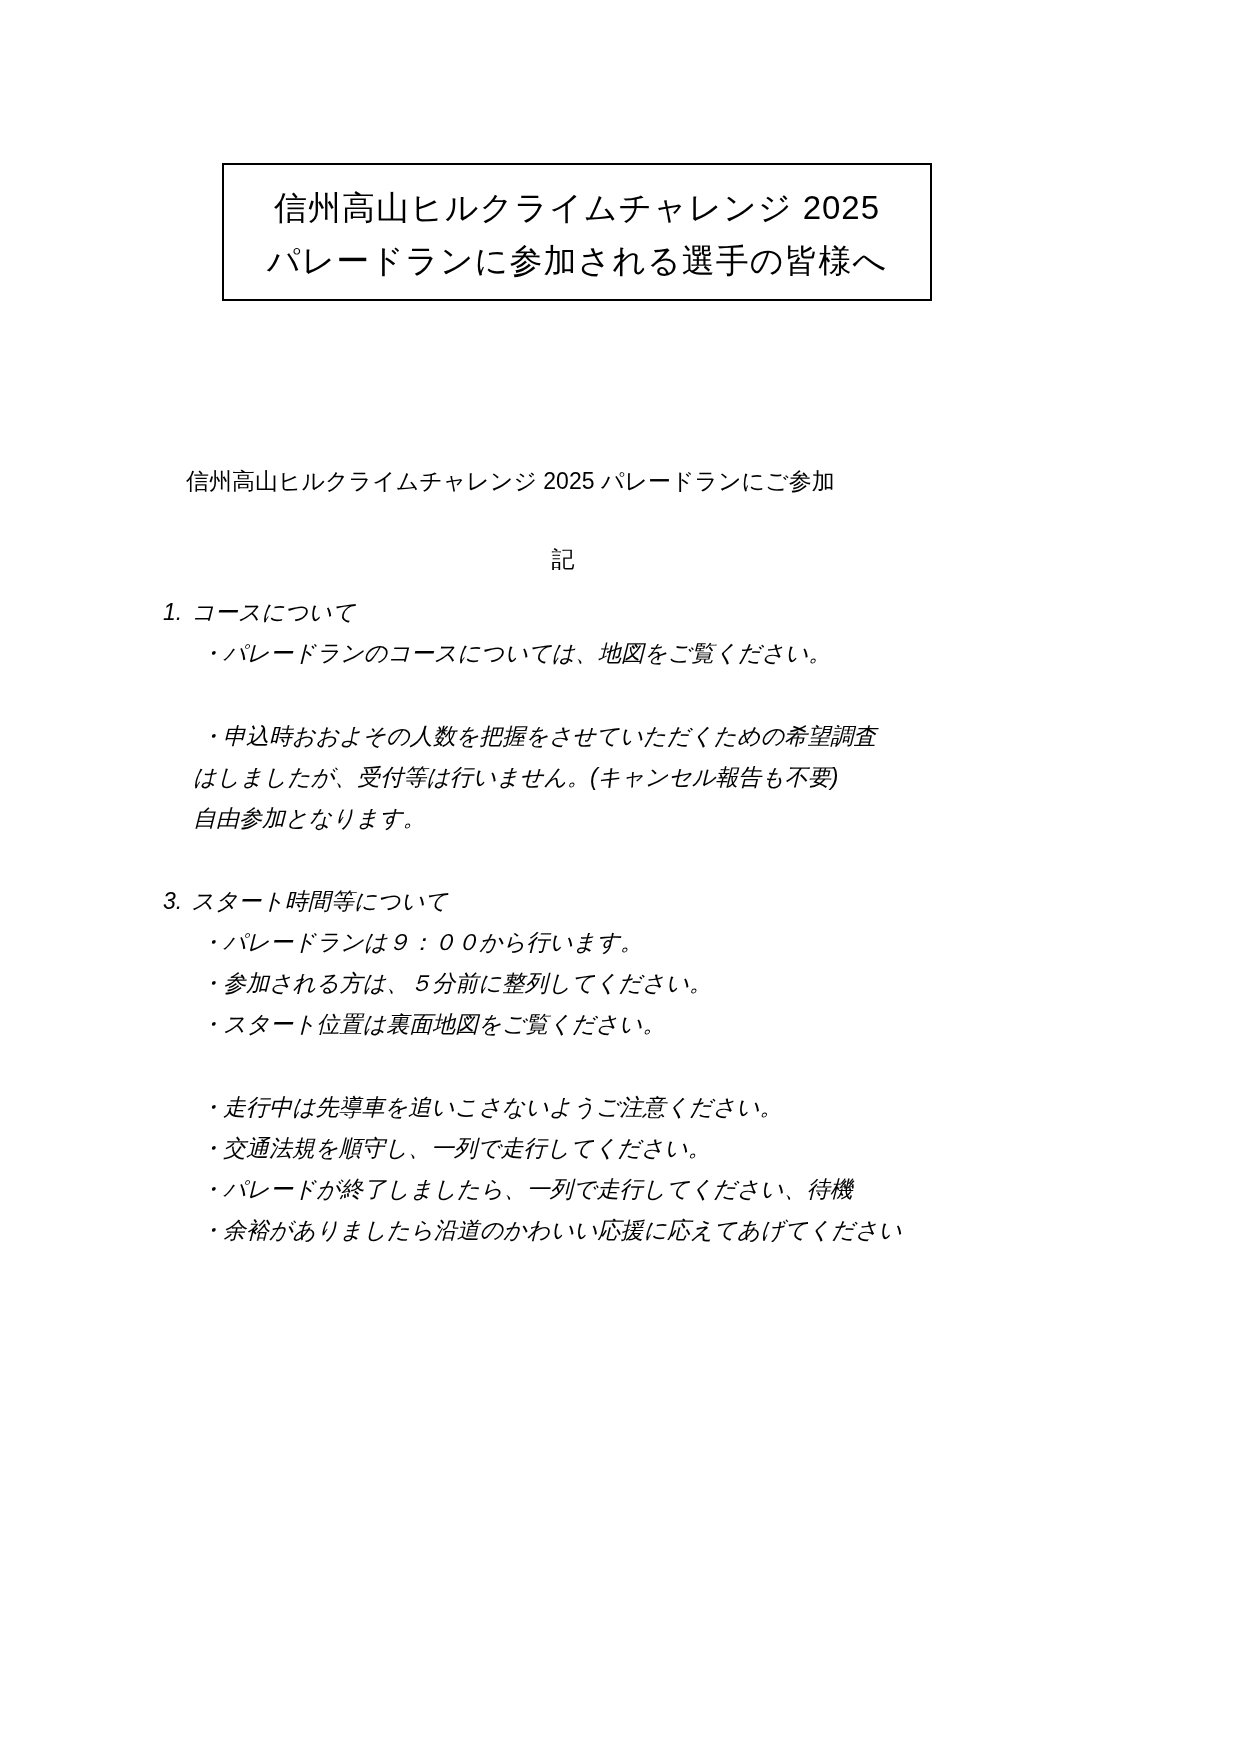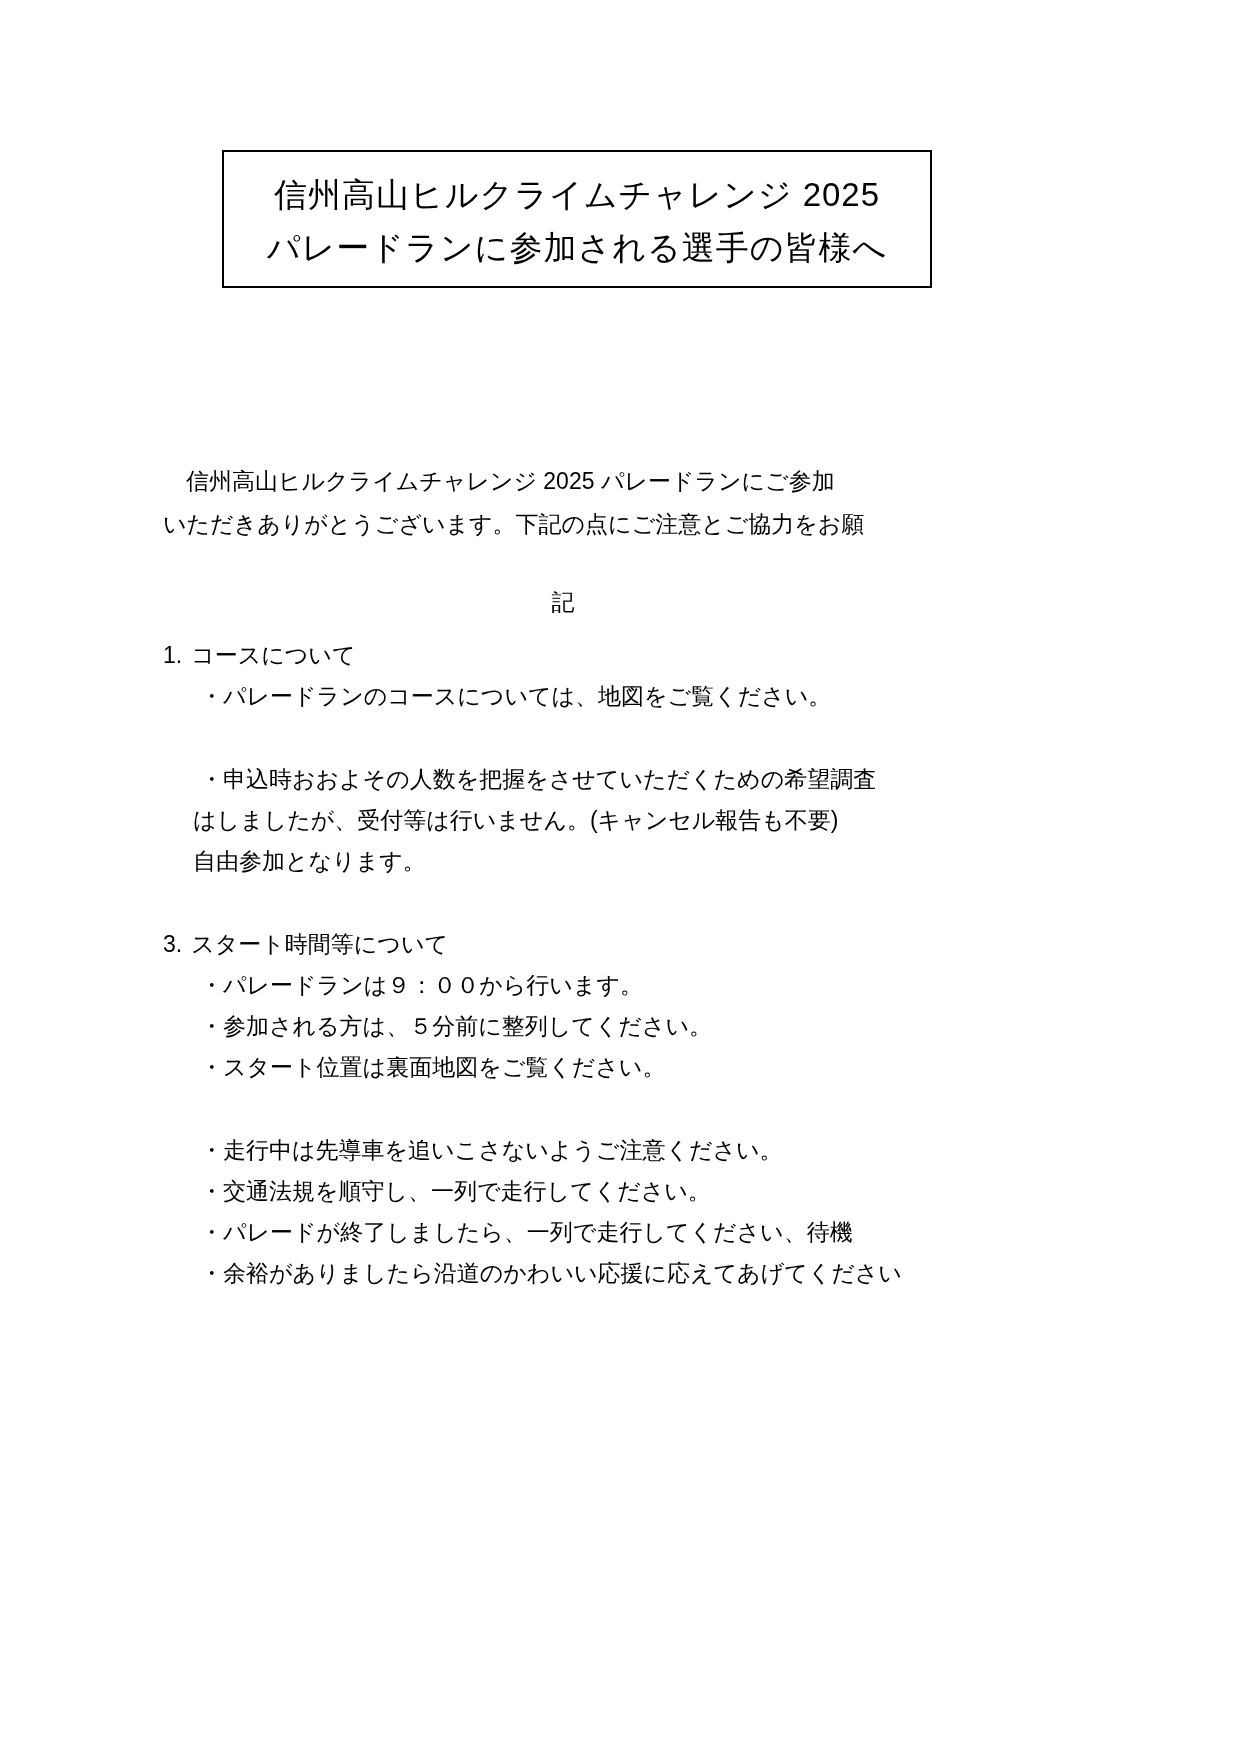--- a/index.html
+++ b/index.html
@@ -15,21 +15,21 @@
     color: #000000;
     font-family: "Liberation Sans", "DejaVu Sans", sans-serif;
   }
   .page {
     position: absolute;
     inset: 0;
   }
   .title-box {
     position: absolute;
     left: 222px;
-    top: 150px;
+    top: 163px;
     width: 710px;
     height: 138px;
     border: 2px solid #000000;
     box-sizing: border-box;
     text-align: center;
     padding-top: 16px;
   }
   .title-line {
     font-size: 33px;
     line-height: 53px;
@@ -48,20 +48,21 @@
     white-space: nowrap;
   }
   .ki {
     margin-top: 36px;
     line-height: 41px;
     text-align: center;
     width: 800px;
   }
   .section {
     margin-top: 42px;
+    font-style: italic;
   }
   .section.first {
     margin-top: 12px;
   }
   .section-heading {
     line-height: 41px;
     white-space: nowrap;
   }
   .section-number {
     display: inline-block;
@@ -81,21 +82,20 @@
 <div class="page">
 
   <div class="title-box">
     <div class="title-line">信州高山ヒルクライムチャレンジ 2025</div>
     <div class="title-line">パレードランに参加される選手の皆様へ</div>
   </div>
 
   <div class="body-text">
     <div id="intro">
         <div class="intro-line">　信州高山ヒルクライムチャレンジ 2025 パレードランにご参加</div>
-        <div class="intro-line">いただきありがとうございます。下記の点にご注意とご協力をお願</div>
       </div>
     <div class="ki">記</div>
     <div id="sections">
         <div class="section first">
           <div class="section-heading"><span class="section-number">1.</span><span>コースについて</span></div>
           <div class="item bullet">・パレードランのコースについては、地図をご覧ください。</div>
         </div>
         <div class="section">
           <div class="item bullet">・申込時おおよその人数を把握をさせていただくための希望調査</div>
           <div class="item cont">はしましたが、受付等は行いません。(キャンセル報告も不要)</div>

